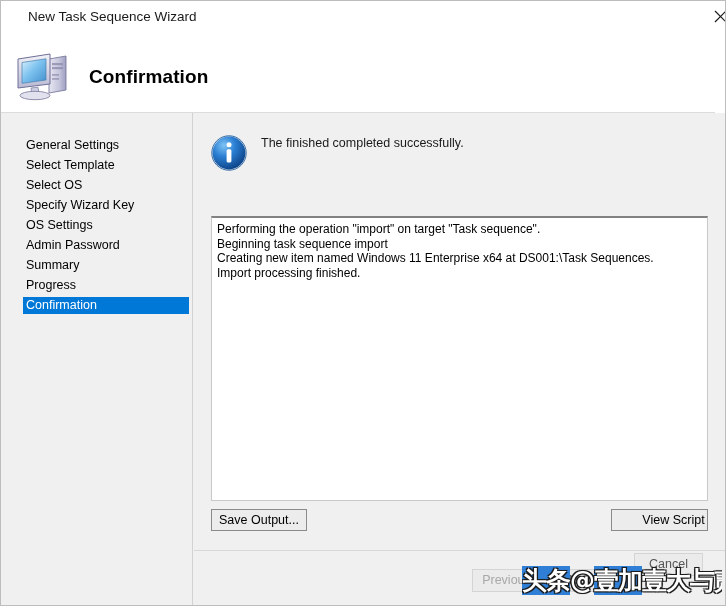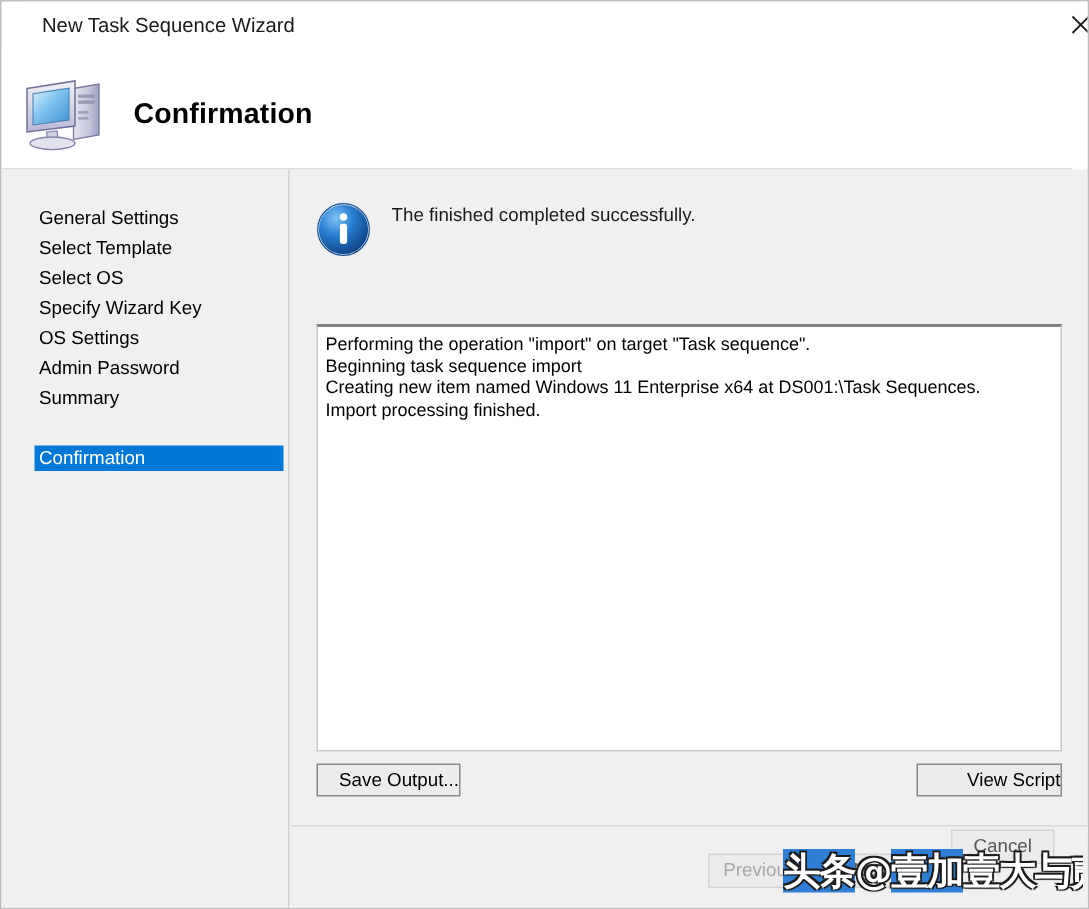--- a/index.html
+++ b/index.html
@@ -154,21 +154,21 @@
   
   .winbtn {
     position: absolute;
     background: #ececec;
     border: 1px solid #8a8a8a;
     font-family: "Liberation Sans", sans-serif;
     font-size: 12.5px;
     color: #000000;
     height: 22px;
     line-height: 20px;
-    text-align: right;
+    text-align: center;
     box-sizing: border-box;
     padding: 0;
     cursor: default;
   }
   #save-output-button {
     left: 17px; top: 396px;
     width: 96px;
   }
   #view-script-button {
     left: 417px; top: 396px;
@@ -312,20 +312,21 @@
   <div id="body-area">
 
     <div id="sidebar">
       <div class="nav-item" style="top:24px">General Settings</div>
       <div class="nav-item" style="top:44px">Select Template</div>
       <div class="nav-item" style="top:64px">Select OS</div>
       <div class="nav-item" style="top:84px">Specify Wizard Key</div>
       <div class="nav-item" style="top:104px">OS Settings</div>
       <div class="nav-item" style="top:124px">Admin Password</div>
       <div class="nav-item" style="top:144px">Summary</div>
+      <div class="nav-item" style="top:164px">Progress</div>
       <div class="nav-item selected" style="top:184px">Confirmation</div>
     </div>
 
     <div id="content">
 
       <div id="info-icon">
         <svg width="38" height="38" viewBox="0 0 38 38">
           <defs>
             <radialGradient id="infog" cx="35%" cy="28%" r="78%">
               <stop offset="0%" stop-color="#7fc3f5"></stop>

